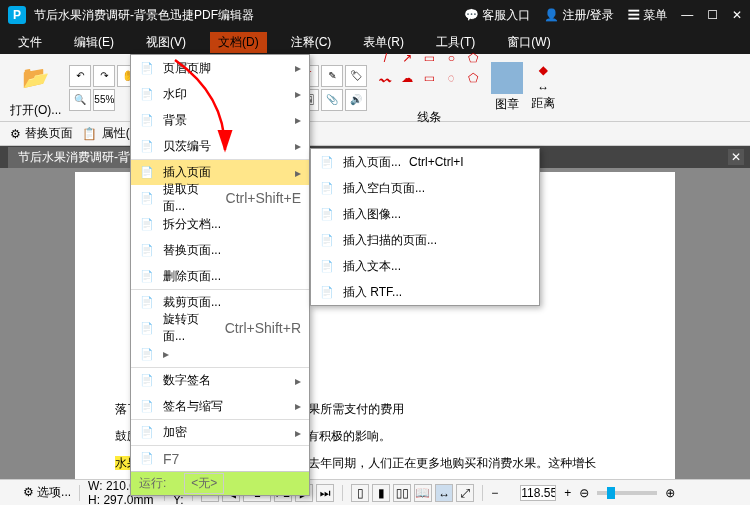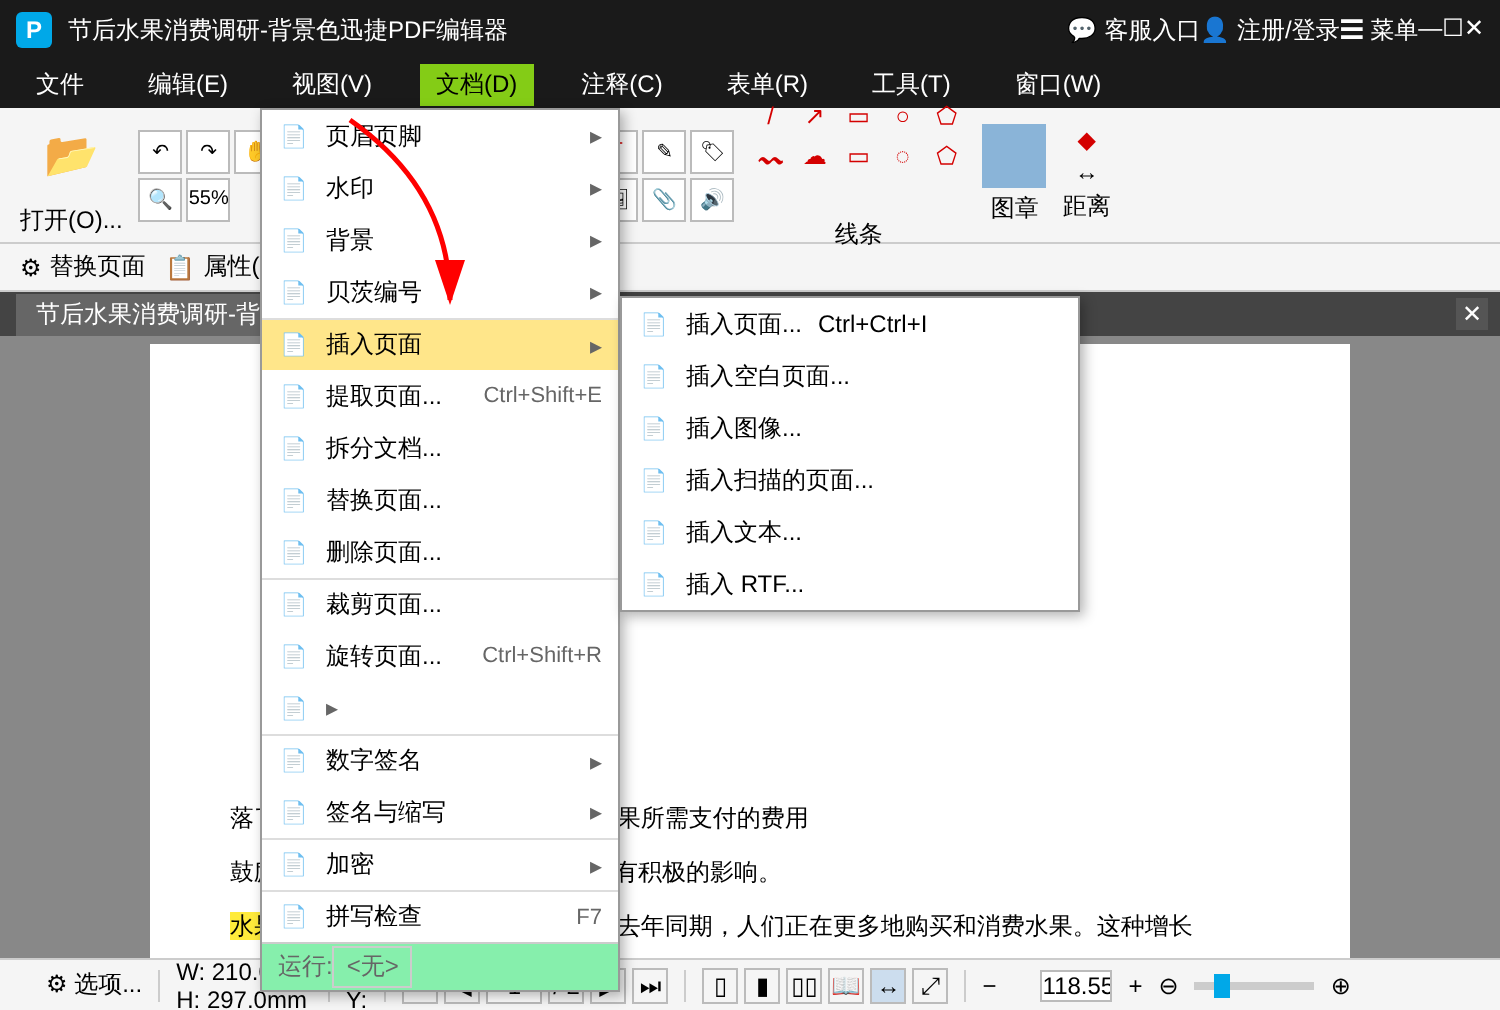--- a/index.html
+++ b/index.html
@@ -1,24 +1,24 @@
 <!DOCTYPE html>
 <html><head>
 <meta charset="utf-8">
 <style>
 *{margin:0;padding:0;box-sizing:border-box;font-family:"Microsoft YaHei",Arial,sans-serif;font-size:12px}
 body{width:750px;height:505px;background:#fff;overflow:hidden;position:relative}
 .titlebar{height:30px;background:#1a1a1a;color:#fff;display:flex;align-items:center;padding:0 8px}
 .titlebar .logo{width:18px;height:18px;background:#00a8e8;border-radius:3px;margin-right:8px;display:flex;align-items:center;justify-content:center;color:#fff;font-weight:bold}
 .titlebar .title{flex:1}
-.titlebar .right{display:flex;align-items:flex-start}
+.titlebar .right{display:flex;gap:14px;align-items:center}
 .titlebar .right span{cursor:pointer}
 .menubar{height:24px;background:#1a1a1a;color:#fff;display:flex;align-items:center;padding:0 10px;gap:16px}
 .menubar .mi{padding:2px 8px;cursor:pointer}
-.menubar .mi.active{background:#84cc16;color:#000}
+.menubar .mi.active{background:#c2410c;color:#000}
 .menubar .spacer{flex:1}
 .menubar .search{display:flex;gap:6px}
 .menubar .search span{background:#fff;color:#000;padding:2px 6px;border-radius:2px}
 .toolbar{height:68px;background:#f5f5f5;border-bottom:1px solid #ccc;display:flex;align-items:center;padding:4px 10px;gap:8px}
 .tb-group{display:flex;flex-direction:column;align-items:center;gap:2px}
 .tb-grid{display:grid;grid-template-columns:repeat(4,22px);grid-template-rows:repeat(2,22px);gap:2px}
 .tb-grid .ic{width:22px;height:22px;border:1px solid #bbb;background:#fff;display:flex;align-items:center;justify-content:center;font-size:10px}
 .tb-shapes{display:grid;grid-template-columns:repeat(5,20px);grid-template-rows:repeat(3,18px);gap:2px}
 .tb-shapes .sh{display:flex;align-items:center;justify-content:center;color:#d40000}
 .subbar{height:24px;background:#f5f5f5;border-bottom:1px solid #ccc;display:flex;align-items:center;padding:0 10px;gap:10px}
@@ -30,22 +30,22 @@
 .page{width:600px;background:#fff;margin-top:4px;padding:20px 40px;position:relative}
 .page .line{margin:8px 0;line-height:1.6}
 .page .highlight{background:#ffeb3b}
 .dropdown{position:absolute;top:54px;left:130px;width:180px;background:#fff;border:1px solid #999;box-shadow:2px 2px 6px rgba(0,0,0,.3);z-index:10}
 .dropdown .di{height:26px;display:flex;align-items:center;padding:0 8px;gap:8px;cursor:pointer;position:relative}
 .dropdown .di.sep{border-top:1px solid #ddd}
 .dropdown .di.hl{background:#ffe68a}
 .dropdown .di .ico{width:16px;height:16px;display:flex;align-items:center;justify-content:center;color:#00a8e8;font-size:11px}
 .dropdown .di .lbl{flex:1}
 .dropdown .di .arrow{color:#666}
-.dropdown .di .sc{color:#666;font-size:11px}
-.dropdown .run{height:24px;background:#86efac;border-top:1px solid #ccc;display:flex;align-items:center;padding:0 8px;gap:0;font-size:11px;color:#666}
+.dropdown .di .sc{color:#666;font-size:14px}
+.dropdown .run{height:24px;background:#bef264;border-top:1px solid #ccc;display:flex;align-items:center;padding:0 8px;gap:18px;font-size:11px;color:#666}
 .submenu{position:absolute;top:148px;left:310px;width:230px;background:#fff;border:1px solid #999;box-shadow:2px 2px 6px rgba(0,0,0,.3);z-index:11}
 .submenu .di{height:26px;display:flex;align-items:center;padding:0 8px;gap:8px;cursor:pointer}
 .submenu .di .ico{width:16px;height:16px;color:#00a8e8;font-size:11px;display:flex;align-items:center;justify-content:center}
 .arrow-red{position:absolute;top:55px;left:165px;z-index:20;pointer-events:none}
 .statusbar{position:absolute;bottom:0;left:0;right:0;height:26px;background:#f5f5f5;border-top:1px solid #ccc;display:flex;align-items:center;padding:0 23px;gap:8px;font-size:11px}
 .statusbar .sep{width:1px;height:16px;background:#ccc}
 .statusbar .nav{display:flex;gap:3px}
 .statusbar .nav span{width:18px;height:18px;border:1px solid #bbb;display:flex;align-items:center;justify-content:center;cursor:pointer}
 .statusbar .pginput{width:28px;border:1px solid #bbb;text-align:center;padding:1px}
 .statusbar .zoom-slider{width:60px;height:4px;background:#ccc;position:relative}
@@ -227,21 +227,20 @@
       <span class="lbl">签名与缩写</span>
       <span class="arrow">▸</span>
     </div>
     <div class="di sep">
       <span class="ico">📄</span>
       <span class="lbl">加密</span>
       <span class="arrow">▸</span>
     </div>
     <div class="di sep">
       <span class="ico">📄</span>
-      <span class="lbl">拼写检查</span>
       <span class="sc">F7</span>
     </div>
     <div class="run">
       <span>运行:</span> 
       <span style="border:1px solid #ccc;padding:1px 6px">&lt;无&gt;</span>
     </div>
   </div>
 <div class="submenu" id="sm">
     <div class="di">
       <span class="ico">📄</span>

